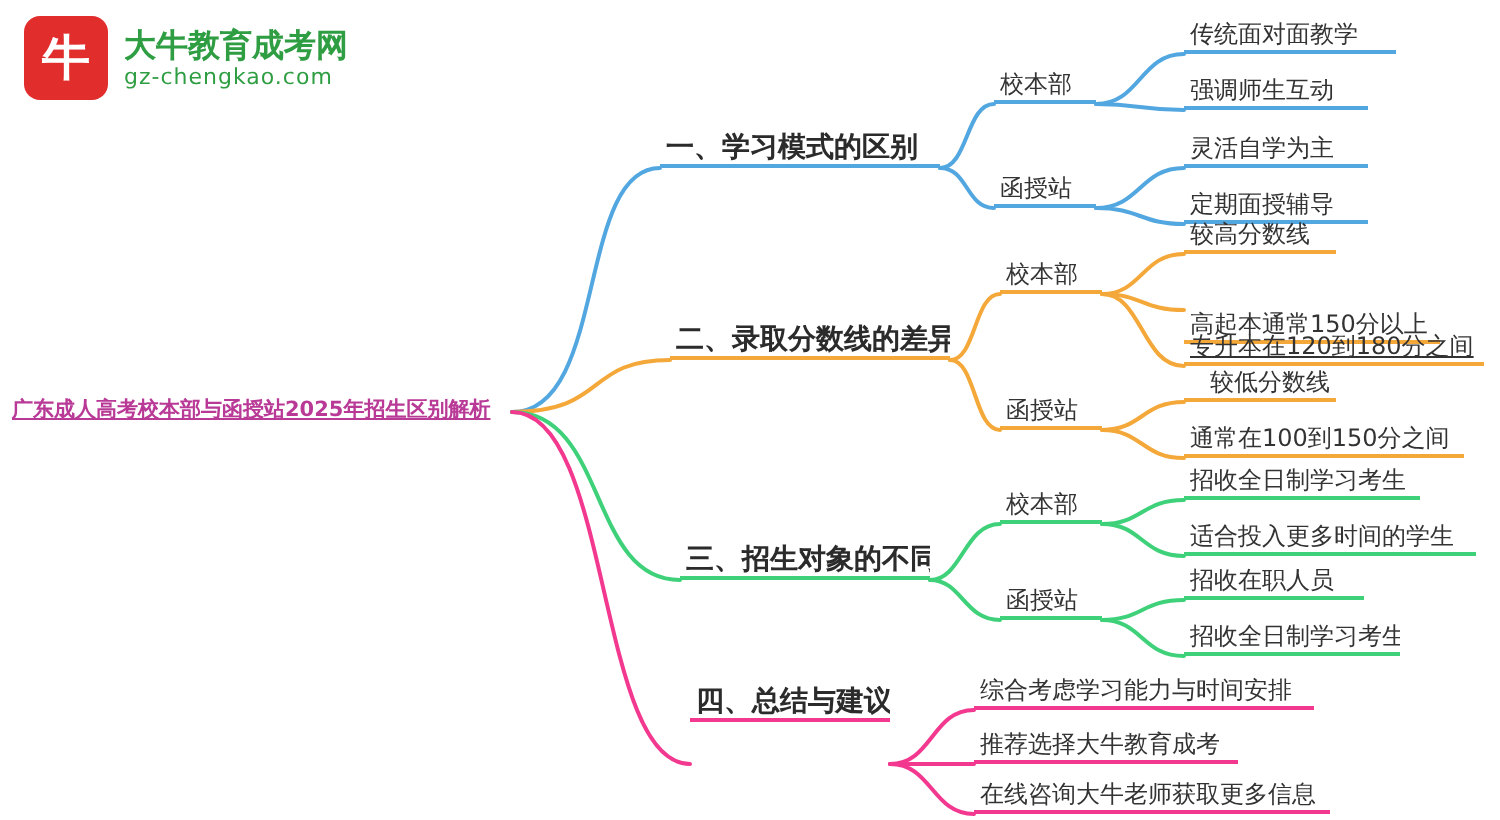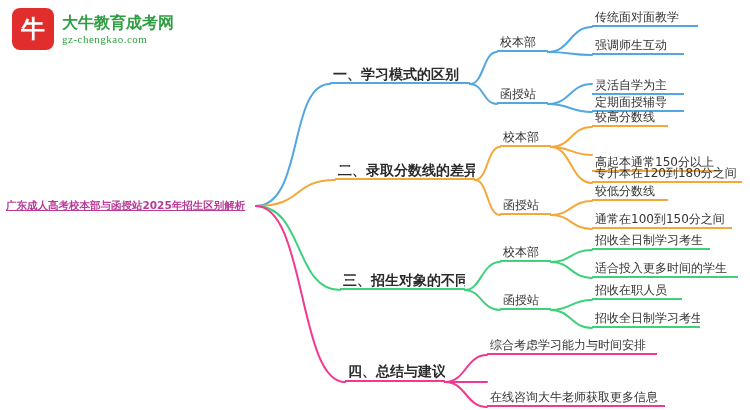--- a/index.html
+++ b/index.html
@@ -20,21 +20,21 @@
   .c4 { border-color:#f2398f; }
 
   .root { position:absolute; font-size:10.5px; font-weight:bold; color:#b93a96;
           white-space:nowrap; line-height:16px; }
 
   .logo { position:absolute; left:12px; top:8px; display:flex; align-items:center; gap:8px; cursor:pointer; }
   .logo-icon { width:42px; height:42px; background:#e22d2d; border-radius:8px;
                display:flex; align-items:center; justify-content:center;
                color:#fff; font-size:24px; font-weight:bold; }
   .logo-title { color:#2f9e43; font-weight:bold; font-size:16px; line-height:19px; }
-  .logo-subtitle { color:#2f9e43; font-size:11px; line-height:14px; letter-spacing:0.5px;font-family:Liberation Serif, serif; }
+  .logo-subtitle { color:#2f9e43; font-size:11px; line-height:14px; letter-spacing:0.5px; }
 </style>
 </head>
 <body>
 
 <div class="canvas">
 
   <svg class="links">
 
     <path d="M256,206 C304,206 288,84 330,84" stroke="#52a7e0"></path>
     <path d="M256,206 C304,206 292,180 335,180" stroke="#f5a83a"></path>
@@ -78,37 +78,38 @@
     </div>
   </div>
 
   <div class="root" style="left:6px;top:197px;text-decoration:underline;">广东成人高考校本部与函授站2025年招生区别解析</div>
 
   <div class="node main c1" style="left:330px;top:66px;width:140px;">一、学习模式的区别</div>
   <div class="node c1" style="left:497px;top:34px;width:51px;">校本部</div>
   <div class="node c1" style="left:592px;top:9px;width:106px;">传统面对面教学</div>
   <div class="node c1" style="left:592px;top:37px;width:92px;">强调师生互动</div>
   <div class="node c1" style="left:497px;top:86px;width:51px;">函授站</div>
-  <div class="node c1" style="left:592px;top:66px;width:92px;margin-top:11px;">灵活自学为主</div>
+  <div class="node c1" style="left:592px;top:66px;width:92px;">灵活自学为主</div>
   <div class="node c1" style="left:592px;top:94px;width:92px;">定期面授辅导</div>
 
   <div class="node main c2" style="left:335px;top:162px;width:140px;">二、录取分数线的差异</div>
   <div class="node c2" style="left:500px;top:129px;width:51px;">校本部</div>
   <div class="node c2" style="left:592px;top:109px;width:76px;">较高分数线</div>
   <div class="node c2" style="left:592px;top:154px;width:128px;">高起本通常150分以上</div>
-  <div class="node c2" style="left:592px;top:165px;width:150px;">专升本在120到180分之间</div>
+  <div class="node c2" style="left:592px;top:165px;width:150px;text-decoration:underline;">专升本在120到180分之间</div>
   <div class="node c2" style="left:500px;top:197px;width:51px;">函授站</div>
-  <div class="node c2" style="left:592px;top:183px;width:76px;">较低分数线</div>
+  <div class="node c2" style="left:592px;top:183px;width:76px;text-align:right;">较低分数线</div>
   <div class="node c2" style="left:592px;top:211px;width:140px;">通常在100到150分之间</div>
 
   <div class="node main c3" style="left:340px;top:272px;width:125px;">三、招生对象的不同</div>
   <div class="node c3" style="left:500px;top:244px;width:51px;">校本部</div>
   <div class="node c3" style="left:592px;top:232px;width:118px;">招收全日制学习考生</div>
   <div class="node c3" style="left:592px;top:260px;width:146px;">适合投入更多时间的学生</div>
   <div class="node c3" style="left:500px;top:292px;width:51px;">函授站</div>
   <div class="node c3" style="left:592px;top:282px;width:90px;">招收在职人员</div>
   <div class="node c3" style="left:592px;top:310px;width:108px;">招收全日制学习考生</div>
 
-  <div class="node main c4" style="left:345px;top:364px;width:100px;font-family:Liberation Serif, serif;">四、总结与建议</div>
+  <div class="node main c4" style="left:345px;top:343px;width:100px;">四、总结与建议</div>
   <div class="node c4" style="left:487px;top:337px;width:170px;">综合考虑学习能力与时间安排</div>
+  <div class="node c4" style="left:487px;top:364px;width:132px;">推荐选择大牛教育成考</div>
   <div class="node c4" style="left:487px;top:389px;width:178px;">在线咨询大牛老师获取更多信息</div>
 
 </div>
 
 </body></html>

